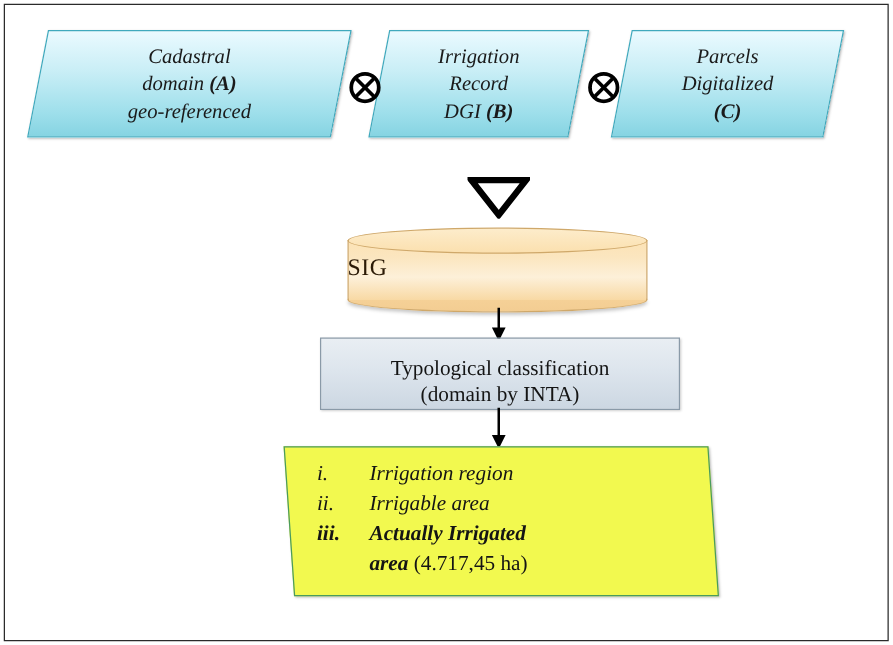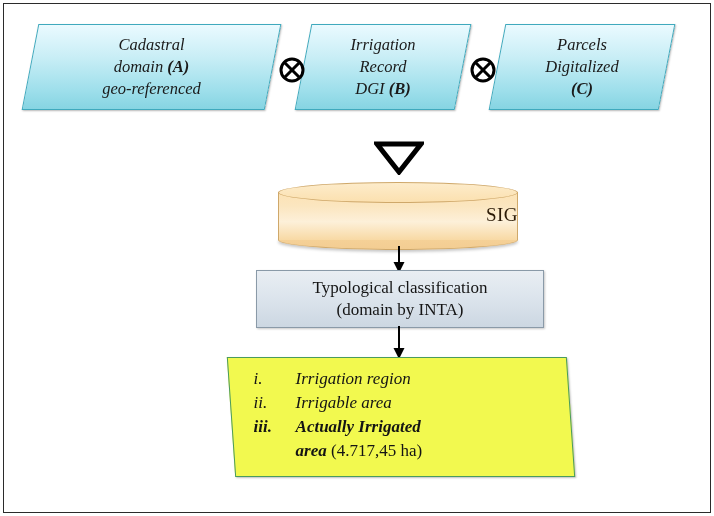--- a/index.html
+++ b/index.html
@@ -110,39 +110,39 @@
     width: 100%; height: 21px;
     border-radius: 50%;
     background: linear-gradient(to bottom, #fdeccb, #fbe0af);
     border: 1.3px solid #cfa86a;
     box-sizing: border-box;
   }
   #sig-cylinder .cyl-label {
     position: absolute;
     left: 0; top: 22px;
     width: 100%;
-    text-align: right;
+    text-align: left;
     font-size: 19px;
     color: #2b1a06;
     letter-spacing: 0.5px;
     z-index: 3;
   }
 
   
   #process-box {
     position: absolute;
     left: 256px;
     top: 270px;
     width: 288px;
     height: 58px;
     background: linear-gradient(to bottom, #e9eef3 0%, #dde5ed 45%, #ccd7e2 100%);
     border: 1.2px solid #8a9aa8;
     box-sizing: border-box;
     display: flex;
-    align-items: center;
+    align-items: flex-end;
     justify-content: center;
     text-align: center;
     font-size: 17px;
     line-height: 1.28;
     color: #141414;
     box-shadow: 1px 1px 2px rgba(0,0,0,0.22);
   }
 
   
   #results-box {

